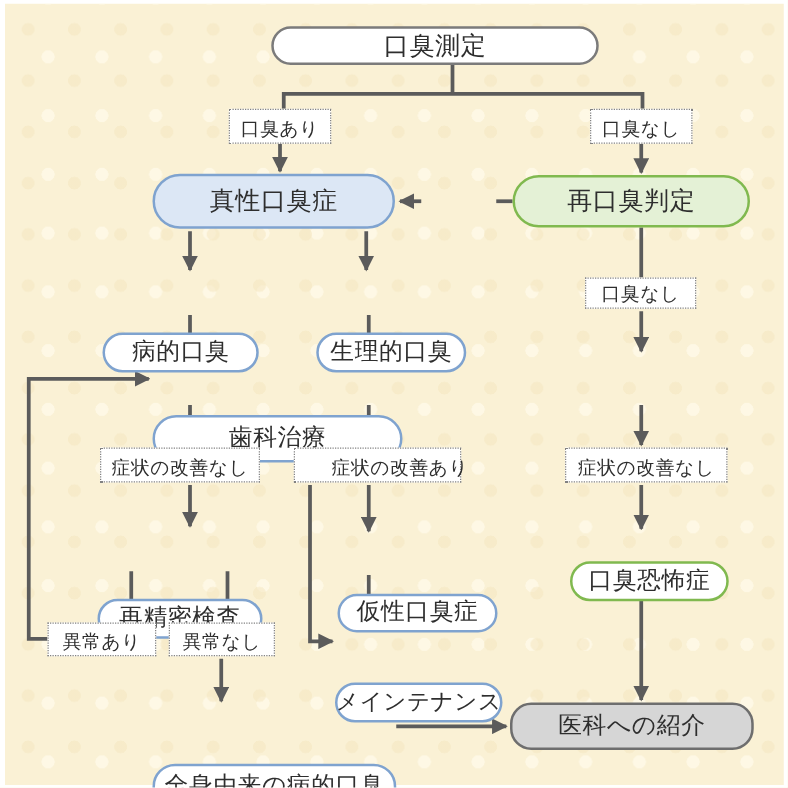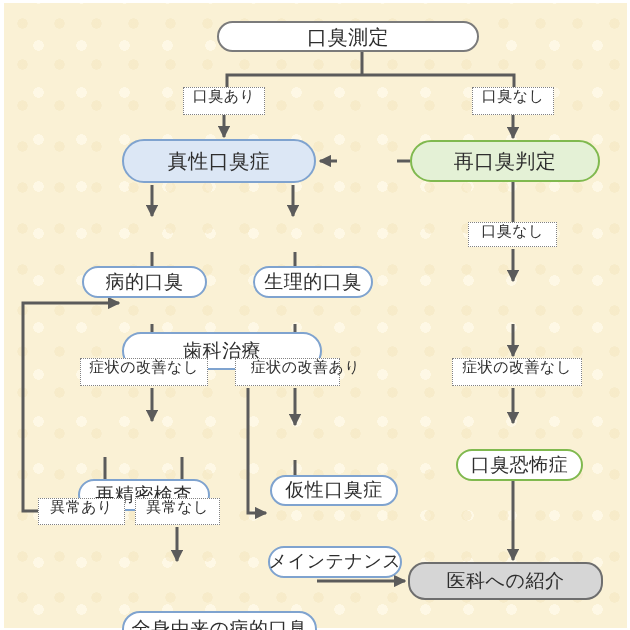--- a/index.html
+++ b/index.html
@@ -26,23 +26,23 @@
     font-size:19px;letter-spacing:.5px;white-space:nowrap;
   }
   .rbox{border:2px solid var(--neutral-border,#7b7b7b);}
   .blue{border:2px solid var(--blue-border,#7fa3cf);margin-top:48px;}
   .blue-fill{border:2px solid var(--blue-border,#7fa3cf);background:var(--blue-fill,#dce7f5);}
   .green{border:2px solid var(--green-border,#80b94f);}
   .green-fill{border:2px solid var(--green-border,#80b94f);background:var(--green-fill,#e4f1d6);}
   .gray-fill{border:2px solid var(--gray-border,#6e6e6e);background:var(--gray-fill,#d6d6d6);}
   .cond{
     position:absolute;z-index:2;box-sizing:border-box;
-    display:flex;flex-direction:column;align-items:center;justify-content:flex-start;
+    display:flex;flex-direction:column;align-items:center;justify-content:flex-end;
     background:#ffffff;border:1px dotted var(--dotted-border,#828282);
-    font-size:15px;letter-spacing:.5px;line-height:1.35;white-space:nowrap;font-family:Liberation Mono, monospace;
+    font-size:15px;letter-spacing:.5px;line-height:1.35;white-space:nowrap;
   }
 </style>
 </head>
 <body>
 
 <div id="stage">
   <div id="paper"></div>
 
   <svg id="connectors" width="630" height="630" viewBox="0 0 630 630">
     <defs>
@@ -135,21 +135,21 @@
 
   <div class="cond" style="left:472px;top:87px;width:82px;height:28px;">
     <span>口臭なし</span>
   </div>
 
 
   <div class="cond" style="left:80px;top:358px;width:128px;height:28px;">
     <span>症状の改善なし</span>
   </div>
 
-  <div class="cond" style="left:235px;top:358px;width:105px;height:28px;padding-left:36px;">
+  <div class="cond" style="left:235px;top:358px;width:134px;height:28px;padding-left:36px;">
     <span>症状の改善あり</span>
   </div>
 
   <div class="cond" style="left:468px;top:222px;width:89px;height:25px;">
     <span>口臭なし</span>
   </div>
 
   <div class="cond" style="left:452px;top:358px;width:130px;height:28px;">
     <span>症状の改善なし</span>
   </div>

